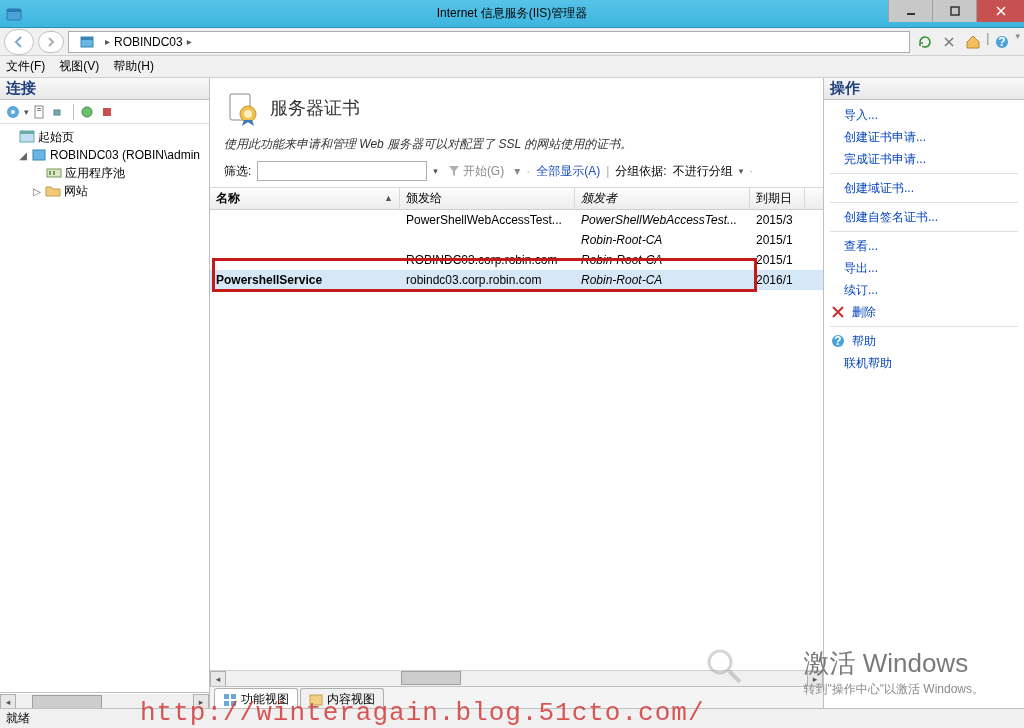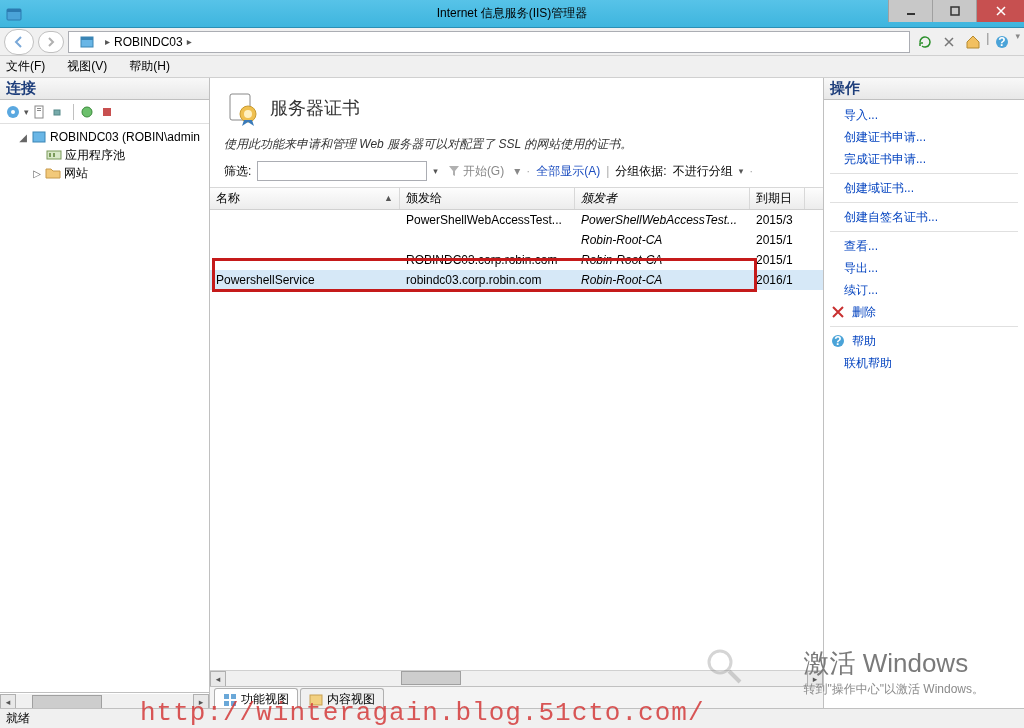--- a/index.html
+++ b/index.html
@@ -17,21 +17,21 @@
 
 .navbar { height: 28px; background: #f0f0f0; border-bottom: 1px solid #d0d0d0; display: flex; align-items: center; padding: 0 4px; gap: 4px; }
 .nav-btn { width: 26px; height: 22px; border: 1px solid #c0c0c0; border-radius: 11px; display: flex; align-items: center; justify-content: center; background: #fff; }
 .nav-btn.big { width: 30px; height: 26px; border-radius: 13px; }
 .breadcrumb { flex: 1; height: 22px; border: 1px solid #abadb3; background: #fff; display: flex; align-items: center; padding: 0 4px; gap: 4px; }
 .bc-arrow { color: #555; font-size: 10px; }
 .nav-right { display: flex; gap: 2px; }
 .nav-icon { width: 22px; height: 22px; display: flex; align-items: center; justify-content: center; }
 
 
-.menubar { height: 22px; background: #f0f0f0; border-bottom: 1px solid #d0d0d0; display: flex; align-items: center; padding: 0 6px; gap: 22px; }
+.menubar { height: 22px; background: #f0f0f0; border-bottom: 1px solid #d0d0d0; display: flex; align-items: center; padding: 0 6px; gap: 14px; }
 .menu-item { cursor: default; }
 
 
 .main { display: flex; height: 632px; }
 .panel-header { height: 22px; background: linear-gradient(#f8f8f8,#e8e8e8); border-bottom: 1px solid #c0c0c0; padding: 0 6px; display: flex; align-items: center; color: #1e3e7b; font-weight: bold; font-size: 15px; }
 
 
 .left-panel { width: 210px; border-right: 1px solid #c0c0c0; display: flex; flex-direction: column; background: #fff; }
 .toolbar-sm { height: 24px; border-bottom: 1px solid #e0e0e0; display: flex; align-items: center; padding: 0 4px; gap: 2px; }
 .tb-btn { width: 18px; height: 18px; display: flex; align-items: center; justify-content: center; }
@@ -53,21 +53,21 @@
 .cert-icon { width: 36px; height: 36px; }
 .cert-title { font-size: 18px; color: #333; }
 .cert-desc { padding: 10px 14px 8px 14px; color: #333; font-style: italic; }
 .filter-row { display: flex; align-items: center; gap: 6px; padding: 0 14px 6px 14px; }
 .filter-input { width: 170px; height: 20px; border: 1px solid #abadb3; padding: 0 4px; }
 .filter-btn { height: 20px; display: flex; align-items: center; gap: 3px; color: #888; padding: 0 4px; }
 .filter-sep{color:#aaa}
 .grid { border-top: 1px solid #d8d8d8; }
 .grid-head { display: flex; background: linear-gradient(#fdfdfd,#ececec); border-bottom: 1px solid #d0d0d0; height: 22px; }
 .grid-head .col { border-right: 1px solid #d8d8d8; padding: 0 6px; display: flex; align-items: center; position: relative; }
-.col-name { width: 190px; }
+.col-name { width: 190px; font-weight: bold; }
 .col-issued-to { width: 175px; }
 .col-issuer { width: 175px; font-style: italic; }
 .col-exp { width: 55px; }
 .sort-ind{position:absolute;right:6px;top:5px;font-size:9px;color:#555}
 .grid-body { position: relative; }
 .grid-row { display: flex; height: 20px; align-items: center; }
 .grid-row .col { padding: 0 6px; overflow: hidden; text-overflow: ellipsis; white-space: nowrap; }
 .grid-row.selected { background: #d6e8f7; }
 .red-box { position: absolute; border: 3px solid #c51a1a; pointer-events: none; }
 .tabs { height: 24px; border-top: 1px solid #c0c0c0; display: flex; align-items: flex-end; padding-left: 4px; background:#f4f4f4;}
@@ -213,20 +213,30 @@
             <circle cx="7" cy="7" r="5" fill="#6cc06c" stroke="#3a8a3a"></circle>
           </svg>
         </div>
       <div class="tb-btn">
           <svg width="14" height="14" viewBox="0 0 14 14">
             <rect x="3" y="3" width="8" height="8" fill="#c85050"></rect>
           </svg>
         </div>
     </div>
     <div class="tree">
+      <div class="tree-row">
+        <span class="tw-toggle"></span>
+        <span class="tree-icon">
+            <svg width="16" height="16" viewBox="0 0 16 16">
+              <rect x="1" y="2" width="14" height="11" fill="#bfe0f5" stroke="#6aa"></rect>
+              <rect x="1" y="2" width="14" height="3" fill="#6aa"></rect>
+            </svg>
+          </span>
+        <span>起始页</span>
+      </div>
       <div class="tree-row tree-indent1">
         <span class="tw-toggle">◢</span>
         <span class="tree-icon">
             <svg width="16" height="16" viewBox="0 0 16 16">
               <rect x="2" y="3" width="12" height="10" fill="#69b6e6" stroke="#3a85b5"></rect>
             </svg>
           </span>
         <span>ROBINDC03 (ROBIN\admin</span>
       </div>
       <div class="tree-row tree-indent2">

